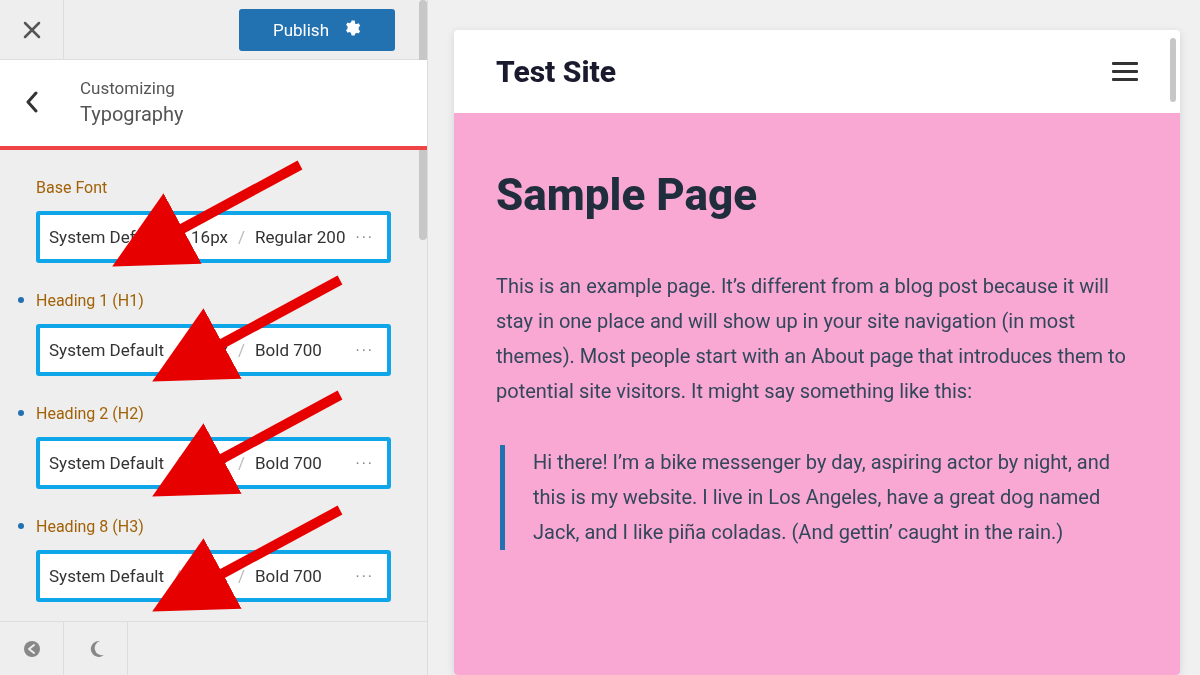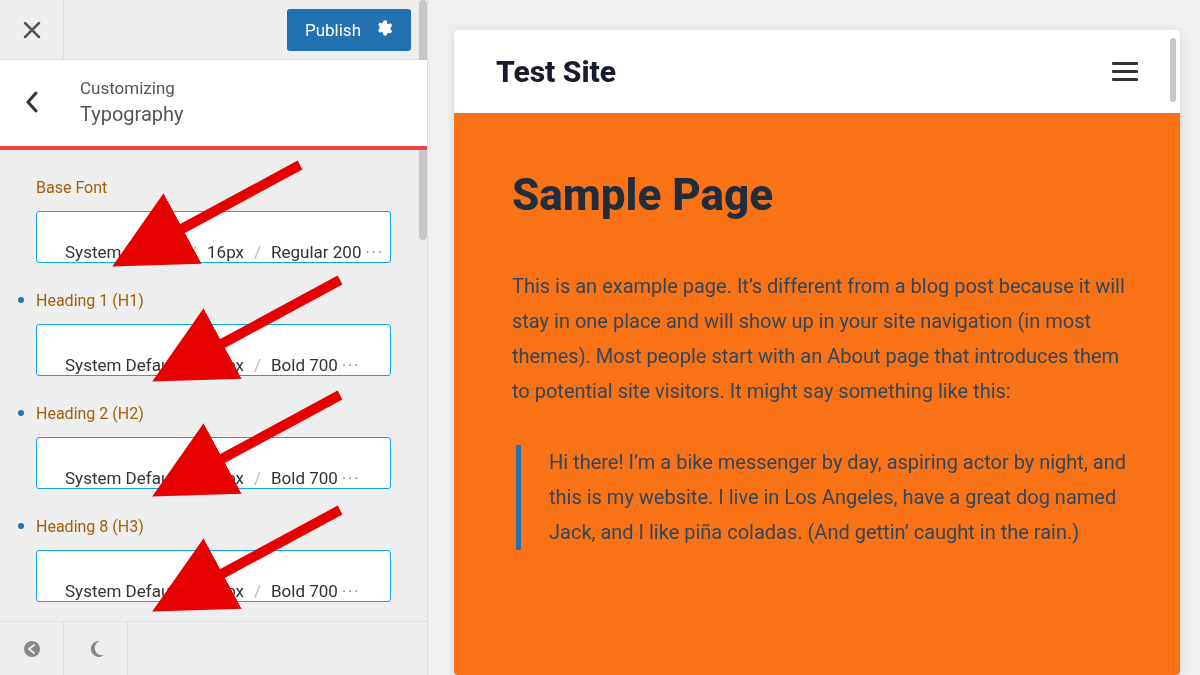--- a/index.html
+++ b/index.html
@@ -4,52 +4,52 @@
 <style>
   * { box-sizing: border-box; margin: 0; padding: 0; }
   html, body { width: 1200px; height: 675px; font-family: -apple-system, BlinkMacSystemFont, "Segoe UI", Roboto, sans-serif; overflow: hidden; background: #fff; }
   .app { display: flex; width: 100%; height: 100%; }
 
   
   .sidebar { width: 428px; height: 100%; background: #eeeeee; position: relative; border-right: 1px solid #ddd; display:flex; flex-direction:column;}
   .sb-top { display: flex; align-items: center; height: 60px; background:#eee; border-bottom:1px solid #ddd;}
   .close-btn { width: 64px; height: 60px; display:flex; align-items:center; justify-content:center; cursor:pointer; font-size:22px; color:#555; border-right:1px solid #ddd;}
   .sb-top-spacer { flex:1; }
-  .publish-btn { display:flex; align-items:center; background:#2271b1; color:#fff; font-size:17px; padding:10px 18px; border-radius:3px; cursor:pointer; margin-right:16px; gap:14px;}
+  .publish-btn { display:flex; align-items:center; background:#2271b1; color:#fff; font-size:17px; padding:10px 34px; border-radius:3px; cursor:pointer; margin-right:32px; gap:14px;}
   .publish-btn .gear { font-size:18px; }
 
   .sb-header { display:flex; align-items:center; background:#fff; border-bottom:4px solid #ef4444; padding:18px 8px 20px 0; position:relative;}
   .back-btn { width:64px; display:flex; align-items:center; justify-content:center; cursor:pointer; font-size:26px; color:#333; align-self:stretch;}
   .sb-header-text { flex:1; padding-left:16px;}
   .crumb { font-size:17px; color:#555; }
   .section-title { font-size:20px; color:#555; font-weight:400; margin-top:4px;}
 
   .sb-body { flex:1; overflow:hidden; position:relative; }
   .group { padding: 0 36px; margin-top:28px; position:relative;}
   .group-label { font-size:16px; color:#a16207; margin-bottom:14px; display:block;}
   .bullet { position:absolute; left:18px; top:6px; width:6px; height:6px; border-radius:50%; background:#2271b1;}
-  .font-row { display:flex; align-items:flex-end; background:#fff; border:1px solid #0ea5e9; border-radius:3px; height:52px; padding:0 28px; cursor:pointer;}
+  .font-row { display:flex; align-items:center; background:#fff; border:4px solid #0ea5e9; border-radius:3px; height:52px; padding:0 9px; cursor:pointer;}
   .font-row .val { font-size:17px; color:#333; white-space:nowrap;}
   .font-row .sep { color:#bbb; margin:0 10px; font-size:17px;}
   .font-row .spacer { flex:1; }
   .font-row .more { color:#888; letter-spacing:2px; font-size:16px; padding:0 4px;}
 
   .sb-footer { height:54px; border-top:1px solid #ddd; display:flex; align-items:center; background:#eee;}
   .sb-footer .fbtn { width:64px; height:54px; display:flex; align-items:center; justify-content:center; border-right:1px solid #ddd; cursor:pointer; color:#666;}
 
   .vscroll { position:absolute; top:0; right:0; width:8px; height:240px; background:#c7c7c7; border-radius:4px;}
 
   
   .preview-wrap { flex:1; background:#f0f0f0; padding:30px 20px 0 26px; height:100%; position:relative;}
   .preview { background:#fff; height:100%; border-radius:4px; box-shadow:0 2px 8px rgba(0,0,0,.12); display:flex; flex-direction:column; overflow:hidden; position:relative;}
   .pv-header { display:flex; align-items:center; padding:24px 42px 24px 42px;}
   .site-title { font-size:30px; font-weight:800; color:#1a1a2e; flex:1;}
   .hamb { cursor:pointer; }
   .hamb div { width:26px; height:3px; background:#333; margin:5px 0; border-radius:1px;}
-  .pv-body { flex:1; background:#f97316; padding:56px 42px 0 58px; overflow:hidden; position:relative;}
+  .pv-body { flex:1; background:#f9a8d4; padding:56px 42px 0 42px; overflow:hidden; position:relative;}
   .page-title { font-size:44px; font-weight:800; color:#1f2d3d; margin-bottom:48px;}
   .para { font-size:20px; line-height:1.75; color:#33475b; margin-bottom:36px;}
   .bq { border-left:5px solid #2271b1; padding:0 0 0 28px; margin-left:4px;}
   .bq .para { margin-bottom:11px;}
   .pv-scroll { position:absolute; top:8px; right:4px; width:6px; height:64px; background:#c7c7c7; border-radius:3px;}
 
   
   .arrow { position:absolute; pointer-events:none; }
   .arrow svg { overflow:visible; }
 </style>

